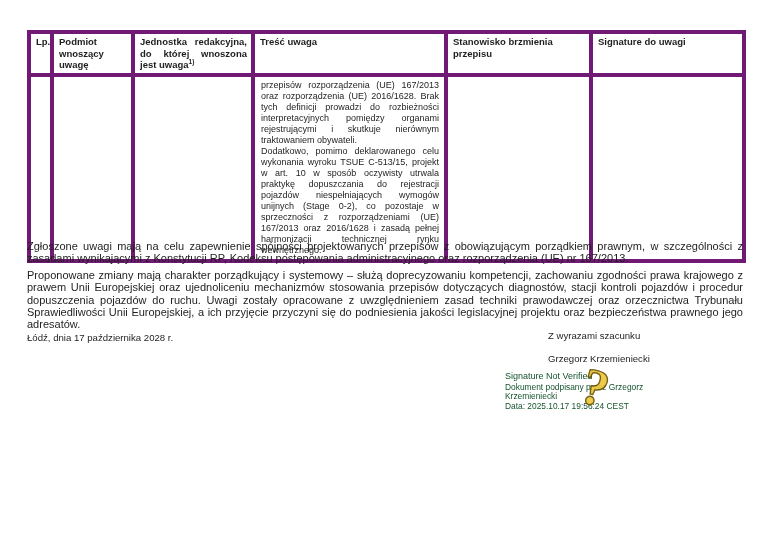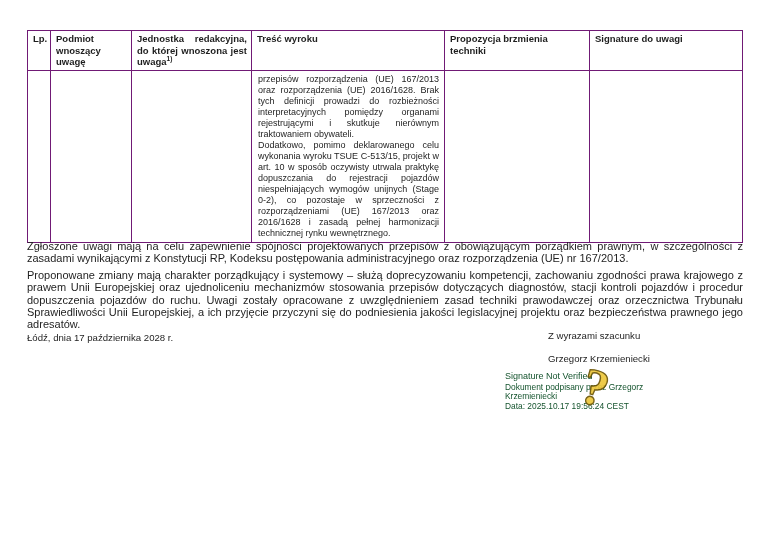--- a/index.html
+++ b/index.html
@@ -15,21 +15,21 @@
 
   
   table.doc-table {
     position: absolute;
     left: 27px; top: 30px;
     width: 715px;
     border-collapse: collapse;
     table-layout: fixed;
   }
   .doc-table th, .doc-table td {
-    border: 1px solid #701a75;
+    border: 4px solid #701a75;
     vertical-align: top;
     padding: 2px 4px 2px 5px;
     overflow: hidden;
   }
   .doc-table { border: 1px solid #8a8a8a; }
   .doc-table thead th {
     font-size: 9.5px;
     line-height: 11.5px;
     font-weight: bold;
     text-align: left;
@@ -98,22 +98,22 @@
       <col style="width:120px">
       <col style="width:193px">
       <col style="width:145px">
       <col style="width:153px">
     </colgroup>
     <thead>
       <tr>
         <th>Lp.</th>
         <th>Podmiot wnoszący uwagę</th>
         <th class="th-just"><span>Jednostka redakcyjna, do której wnoszona jest uwaga</span><sup>1)</sup></th>
-        <th>Treść wyroku</th>
-        <th>Propozycja brzmienia techniki</th>
+        <th>Treść uwaga</th>
+        <th>Stanowisko brzmienia przepisu</th>
         <th>Signature do uwagi</th>
       </tr>
     </thead>
     <tbody>
       <tr>
         <td></td>
         <td></td>
         <td></td>
         <td class="cell-tresc">
           <p>przepisów rozporządzenia (UE) 167/2013 oraz rozporządzenia (UE) 2016/1628. Brak tych definicji prowadzi do rozbieżności interpretacyjnych pomiędzy organami rejestrującymi i skutkuje nierównym traktowaniem obywateli.</p>

